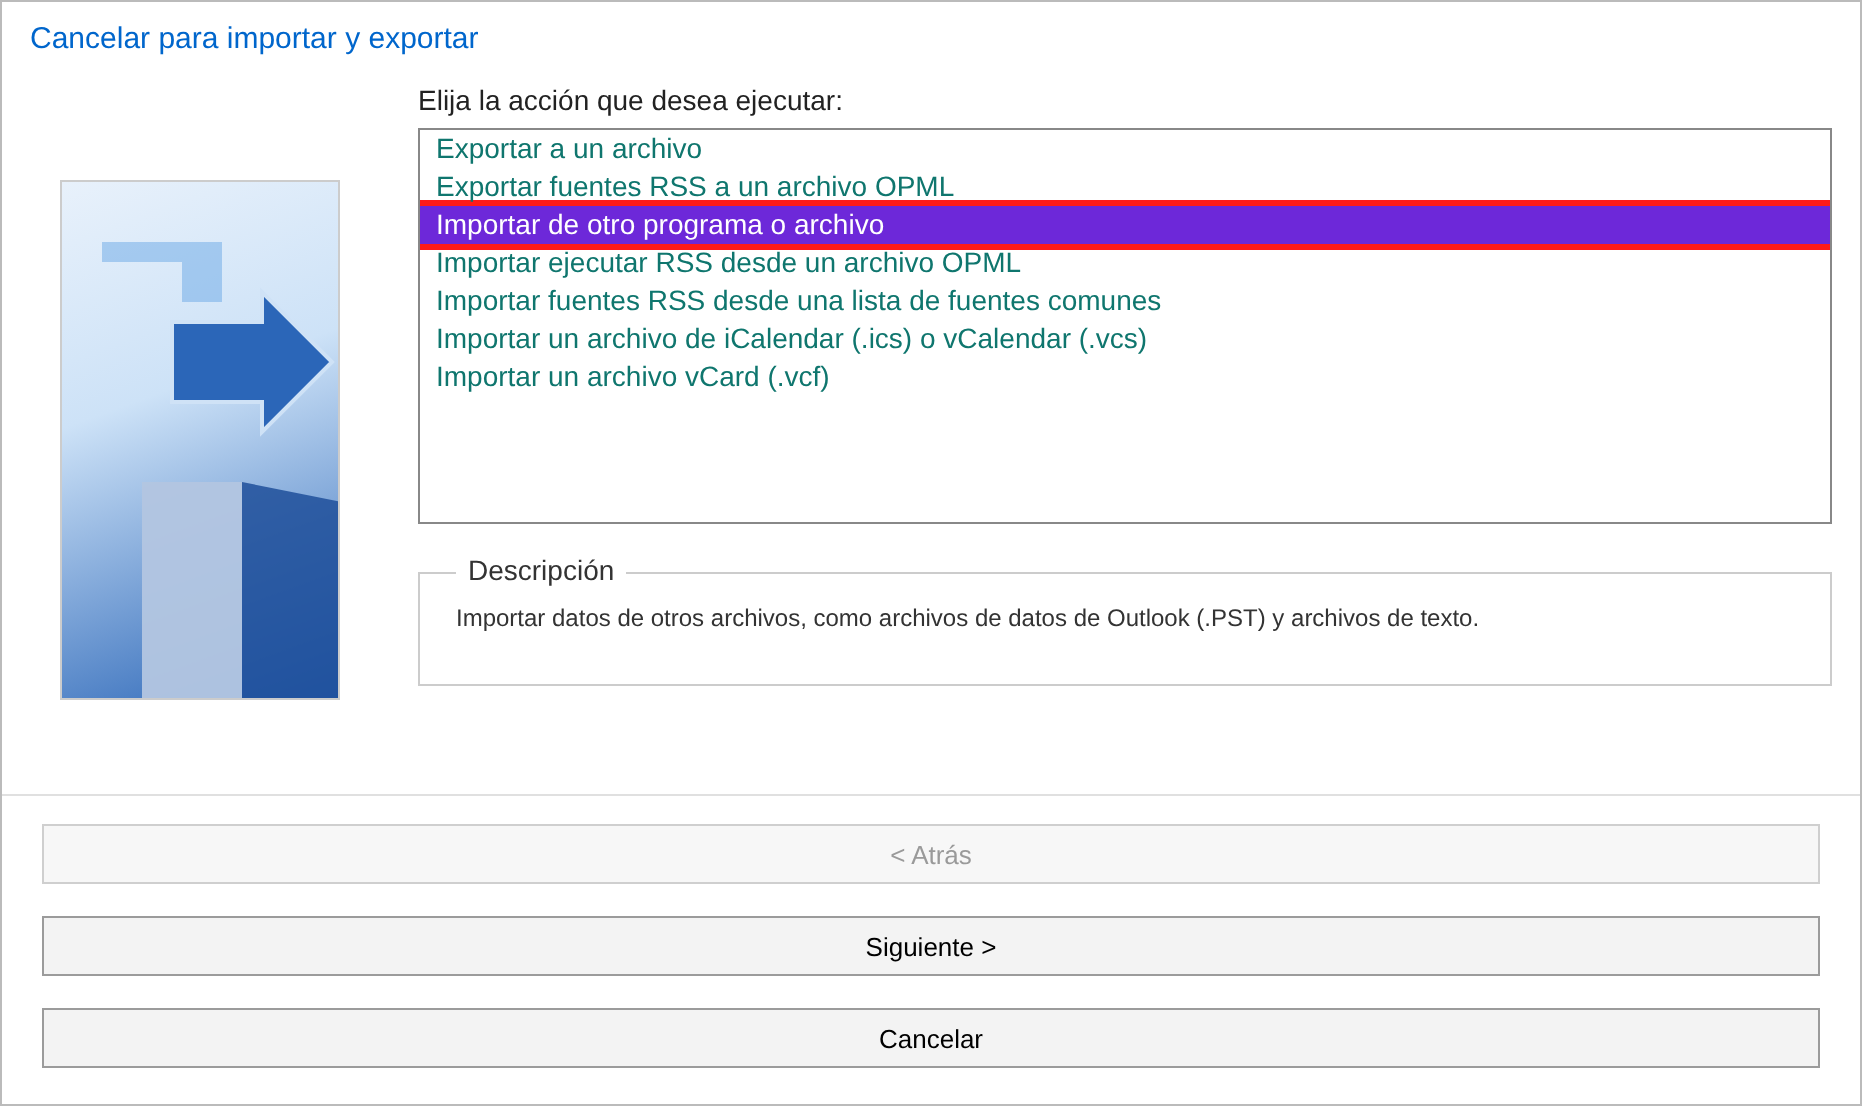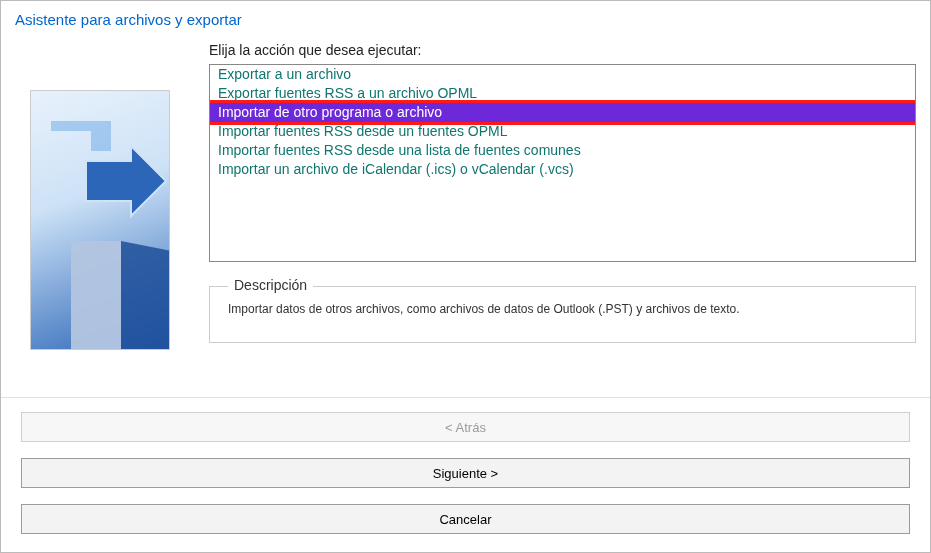--- a/index.html
+++ b/index.html
@@ -21,21 +21,21 @@
     .description-text { color: #333; font-size: 12px; line-height: 1.45; }
     .button-row { display: flex; justify-content: flex-end; gap: 16px; padding: 14px 20px 18px; border-top: 1px solid #e0e0e0; flex-direction: column; }
     .btn { min-width: 100px; height: 30px; border: 1px solid #9b9b9b; background: #f3f3f3; font-size: 13px; cursor: pointer; padding: 0 16px; }
     .btn:disabled { color: #9a9a9a; background: #f7f7f7; border-color: #cfcfcf; cursor: default; }
   </style>
 </head>
 <body>
 
 <div class="window">
 
-  <div class="titlebar">Asistente para archivos y exportar</div>
+  <div class="titlebar">Cancelar para importar y exportar</div>
 
   <div class="content">
 
     <div class="wizard-image-col">
       <div class="wizard-image">
         <svg width="140" height="260" viewBox="0 0 140 260">
           <polygon points="20,30 80,30 80,60 60,60 60,40 20,40" fill="#6aa7e6" opacity="0.5"></polygon>
           <polygon points="55,70 100,70 100,55 135,90 100,125 100,110 55,110" fill="#2b66b8" stroke="#cfe2f6" stroke-width="2"></polygon>
           <polygon points="40,150 40,260 140,260 140,160 90,150" fill="#1e4f9a" opacity="0.85"></polygon>
           <polygon points="40,150 90,150 90,260 40,260" fill="#e8f1fb" opacity="0.7"></polygon>
@@ -44,23 +44,24 @@
     </div>
 
     <div class="main-col">
 
       <div class="prompt-label">Elija la acción que desea ejecutar:</div>
 
       <div class="listbox">
         <div class="listbox-item">Exportar a un archivo</div>
         <div class="listbox-item">Exportar fuentes RSS a un archivo OPML</div>
         <div class="listbox-item selected highlight-border">Importar de otro programa o archivo</div>
-        <div class="listbox-item">Importar fuentes RSS desde un fuentes OPML</div>
+        <div class="listbox-item">Importar ejecutar RSS desde un archivo OPML</div>
         <div class="listbox-item">Importar fuentes RSS desde una lista de fuentes comunes</div>
         <div class="listbox-item">Importar un archivo de iCalendar (.ics) o vCalendar (.vcs)</div>
+        <div class="listbox-item">Importar un archivo vCard (.vcf)</div>
       </div>
 
       <div class="fieldset">
         <div class="fieldset-legend">Descripción</div>
         <div class="description-text">Importar datos de otros archivos, como archivos de datos de Outlook (.PST) y archivos de texto.</div>
       </div>
 
     </div>
   </div>
 

